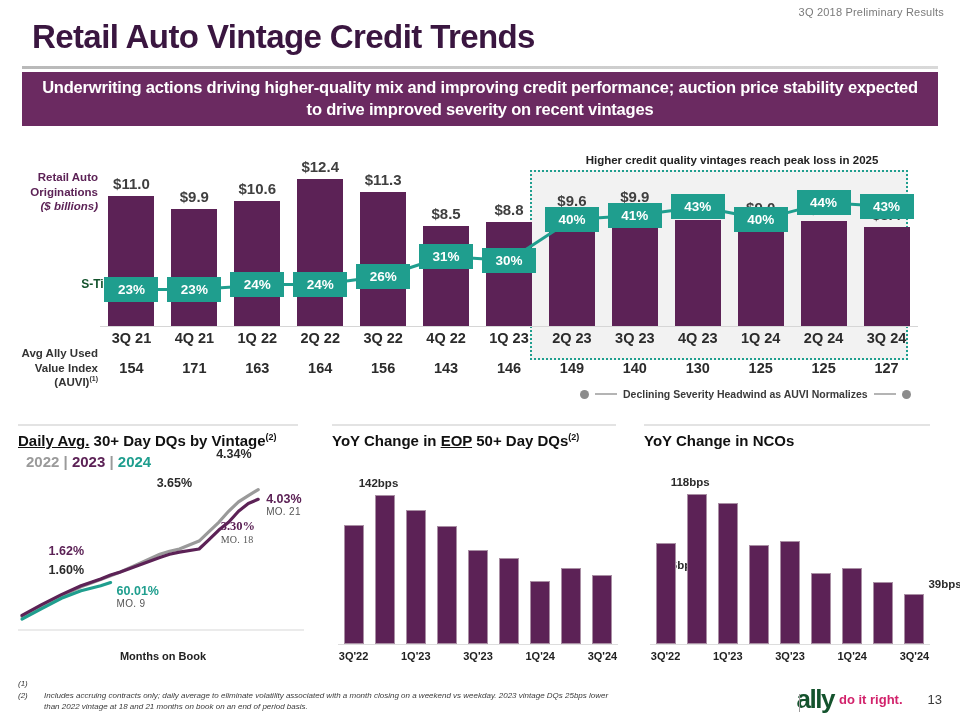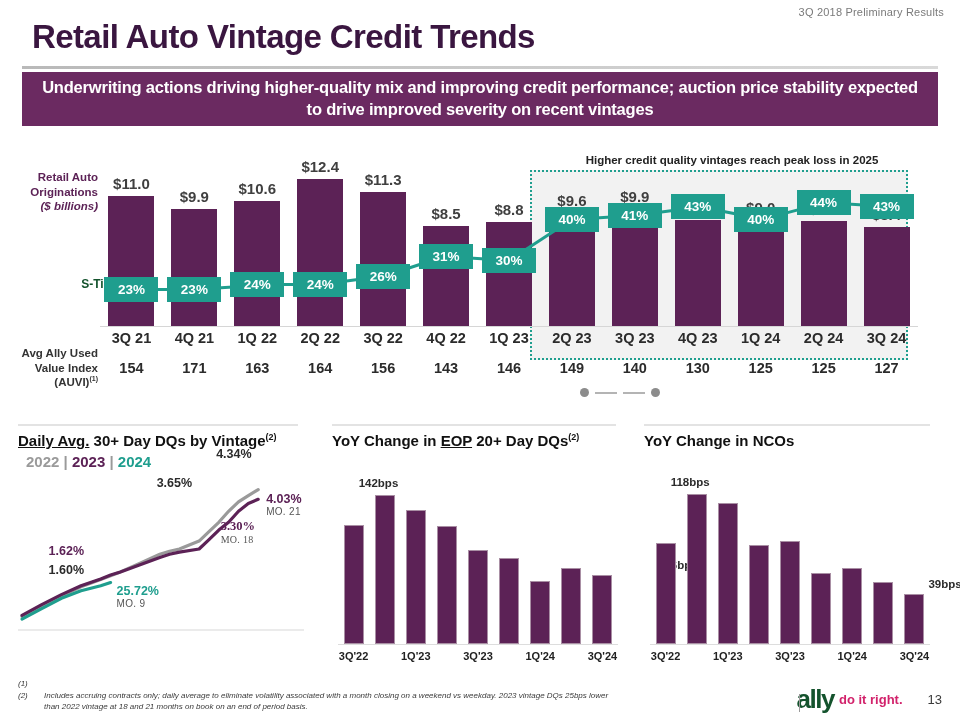--- a/index.html
+++ b/index.html
@@ -253,20 +253,21 @@
       <div class="stier-node" style="left: 570.769px; top: 24.4474px;">43%</div>
       <div class="stier-node" style="left: 633.692px; top: 36.7632px;">40%</div>
       <div class="stier-node" style="left: 696.615px; top: 20.3421px;">44%</div>
       <div class="stier-node" style="left: 759.538px; top: 24.4474px;">43%</div>
     </div>
   <div id="axis-line"></div>
 
   <div id="severity-note">
     <span class="dot"></span>
     <span class="ln"></span>
+    <span class="txt">Declining Severity Headwind as AUVI Normalizes</span>
     <span class="ln"></span>
     <span class="dot"></span>
   </div>
 <div class="qtr-label" style="left: 96.4615px;">3Q 21</div>
     <div class="auvi-val" style="left: 96.4615px;">154</div>
     <div class="qtr-label" style="left: 159.385px;">4Q 21</div>
     <div class="auvi-val" style="left: 159.385px;">171</div>
     <div class="qtr-label" style="left: 222.308px;">1Q 22</div>
     <div class="auvi-val" style="left: 222.308px;">163</div>
     <div class="qtr-label" style="left: 285.231px;">2Q 22</div>
@@ -305,28 +306,29 @@
       <path d="M4.0 155.1 L23.7 144.7 L43.4 134.3 L63.0 126.8 L82.7 121.8 L92.6 118.6" fill="none" stroke="#1f9e8e" stroke-width="3.2" stroke-linecap="round" stroke-linejoin="round"></path>
       <line x1="0" y1="166" x2="286" y2="166" stroke="#e5e5e5" stroke-width="1.5"></line>
     </svg>
   <div id="line-annotations">
       <div class="ann" style="left: 198.16px; top: 22.6px; color: rgb(43, 43, 43);"><span>4.34%</span></div>
       <div class="ann" style="left: 138.64px; top: 52.2857px; color: rgb(43, 43, 43);"><span>3.65%</span></div>
       <div class="ann" style="left: 30.56px; top: 138.714px; color: rgb(43, 43, 43);"><span>1.60%</span></div>
       <div class="ann" style="left: 248.16px; top: 68.3429px; color: rgb(92, 34, 86);"><span>4.03%</span><span class="mo">MO. 21</span></div>
       <div class="ann" style="left: 202.64px; top: 95.2857px; color: rgb(92, 34, 86); font-family: Liberation Serif, serif;"><span>3.30%</span><span class="mo">MO. 18</span></div>
       <div class="ann" style="left: 30.56px; top: 120.086px; color: rgb(92, 34, 86);"><span>1.62%</span></div>
-      <div class="ann" style="left: 98.56px; top: 159.629px; color: rgb(31, 158, 142);"><span>25.72%</span><span class="mo">MO. 9</span></div>
-    </div>
+      <div class="ann" style="left: 98.56px; top: 159.629px; color: rgb(31, 158, 142);"><span>60.01%</span><span class="mo">MO. 9</span></div>
+    </div>
+  <div id="mob-label">Months on Book</div>
 </div>
 
 <div class="panel" id="panel-eop">
   <div class="panel-rule"></div>
   <div class="panel-title">
-    <span>YoY Change in </span><u>EOP</u><span> 20+ Day DQs</span><sup>(2)</sup>
+    <span>YoY Change in </span><u>EOP</u><span> 50+ Day DQs</span><sup>(2)</sup>
   </div>
   <div class="mini-plot">
       <div class="mini-bar" style="left: 5.6px; width: 19.9111px; height: 118.65px;"></div>
       <div class="mini-bar" style="left: 36.7111px; width: 19.9111px; height: 149.1px;"></div>
       <div class="mini-bar" style="left: 67.8222px; width: 19.9111px; height: 134.4px;"></div>
       <div class="mini-bar" style="left: 98.9333px; width: 19.9111px; height: 117.6px;"></div>
       <div class="mini-bar" style="left: 130.044px; width: 19.9111px; height: 94.5px;"></div>
       <div class="mini-bar" style="left: 161.156px; width: 19.9111px; height: 86.1px;"></div>
       <div class="mini-bar" style="left: 192.267px; width: 19.9111px; height: 63px;"></div>
       <div class="mini-bar" style="left: 223.378px; width: 19.9111px; height: 75.6px;"></div>

